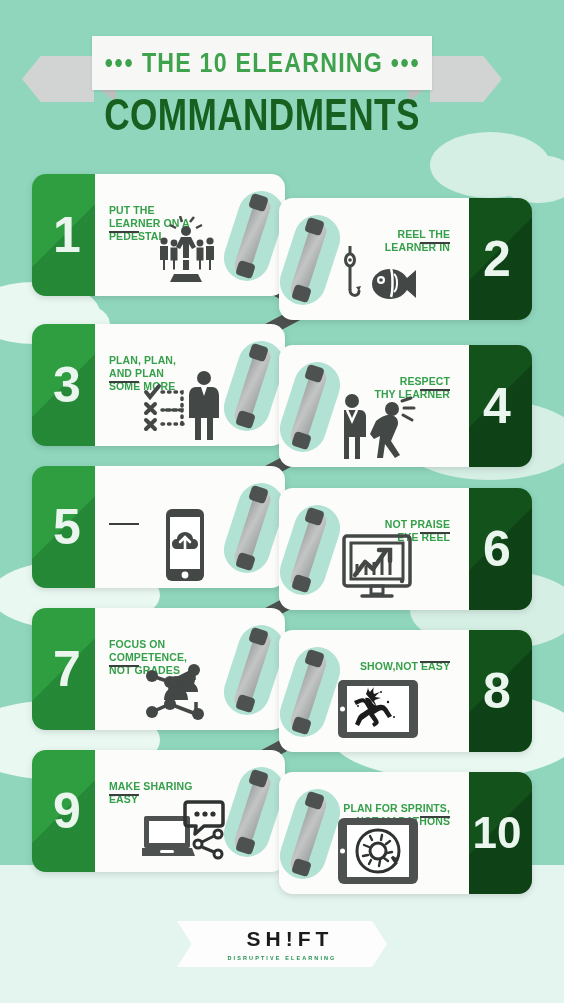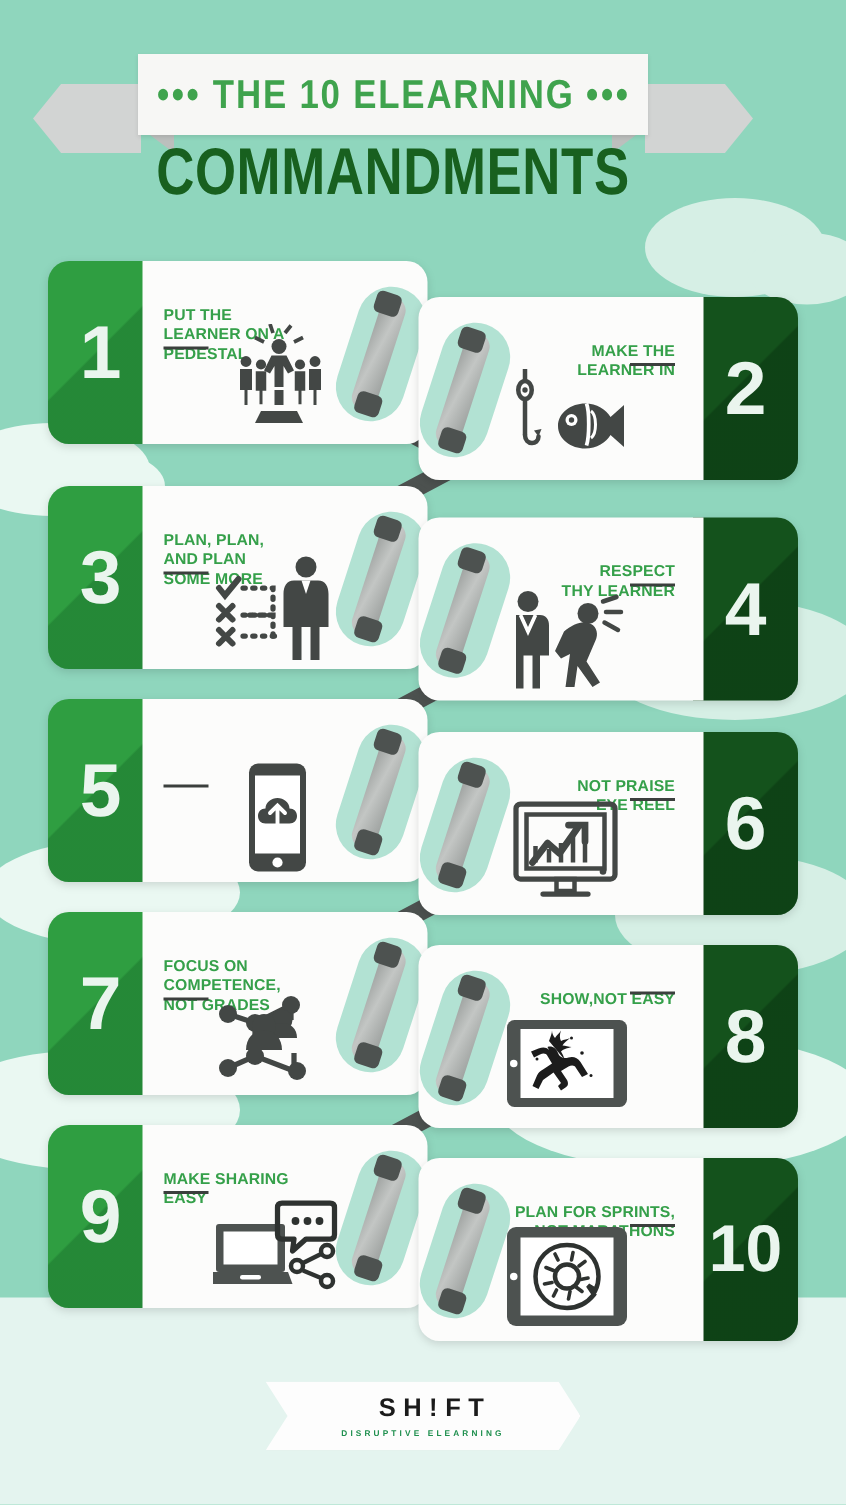--- a/index.html
+++ b/index.html
@@ -142,21 +142,21 @@
   .logo {
     position: absolute; left: 50%; transform: translateX(-50%);
     bottom: 36px; width: 210px; height: 46px;
     background: #fdfdfd;
     clip-path: polygon(0 0, 93% 0, 100% 50%, 93% 100%, 0 100%, 7% 50%);
     box-shadow: 0 1px 3px rgba(0,0,0,.09);
     display: flex; flex-direction: column;
     align-items: center; justify-content: center;
   }
   .logo-main {
-    font-size: 17px; font-weight: bold; letter-spacing: 5px; color: #1b1b1b; margin-left: 16px;
+    font-size: 21px; font-weight: bold; letter-spacing: 5px; color: #1b1b1b; margin-left: 16px;
   }
   .logo-main .bang { color: #1b1b1b; }
   .logo-sub {
     font-size: 5.5px; letter-spacing: 2.1px; color: #1e8f4e;
     font-weight: bold; margin-top: 4px;
   }
 </style>
 </head>
 <body>
 
@@ -231,21 +231,21 @@
           <path d="M64 30h8v14h-3v10h-2V44h-3z"></path>
       </svg>
     </div>
   </div>
 
   <div class="card right" style="left:279px; top:198px;">
     <div class="numtab">
       <span class="num">2</span>
     </div>
     <div class="panel"></div>
-    <div class="ctext" style="white-space:pre-line;">MAKE THE
+    <div class="ctext" style="white-space:pre-line;">REEL THE
 LEARNER IN</div>
     <div class="rule" style="right:82px; top:44px;"></div>
     <div class="bell">
       <div class="halo"></div>
         <div class="bar"></div>
       <div class="cap a"></div>
         <div class="cap b"></div>
     </div>
     <div class="art">
       <svg viewBox="0 0 84 74" fill="#434745">

